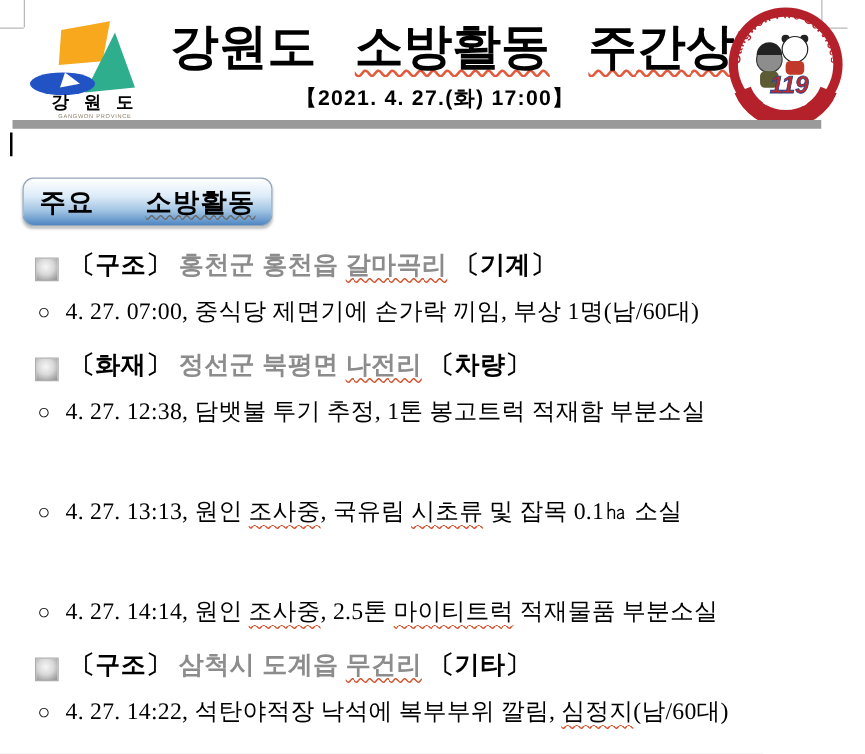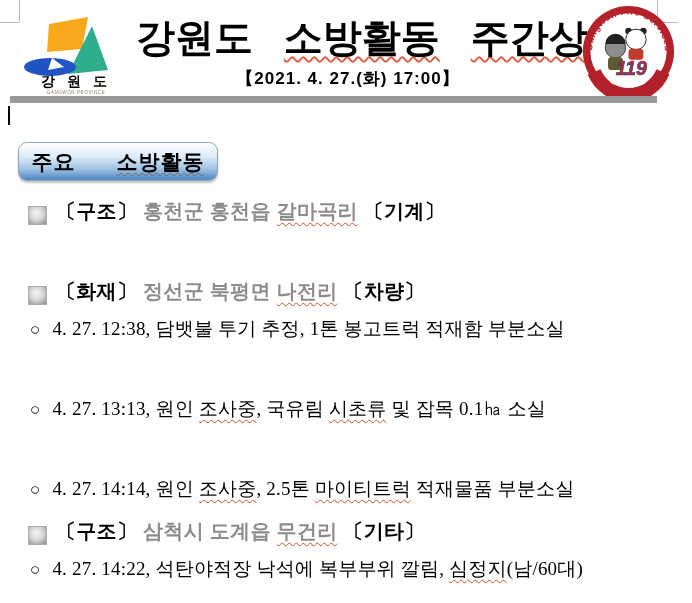--- a/index.html
+++ b/index.html
@@ -134,20 +134,24 @@
     <span>&nbsp;</span>
     <span class="sq-gray">소방활동</span>
   </div>
 
   <div class="entries">
     <div class="entry" style="top: 0px;">
       <div class="entry-heading">
         <span class="bullet-square"></span>
         <span class="heading-text"><span class="seg-black">〔구조〕 </span><span class="seg-gray">홍천군 홍천읍 </span><span class="seg-gray sq-red">갈마곡리</span><span class="seg-black"> 〔기계〕</span></span>
       </div>
+      <div class="entry-detail">
+        <span class="detail-marker">○</span>
+        <span class="detail-text"><span class="">4. 27. 07:00, 중식당 제면기에 손가락 끼임, 부상 1명(남/60대)</span></span>
+      </div>
     </div>
 
     <div class="entry" style="top: 80px;">
       <div class="entry-heading">
         <span class="bullet-square"></span>
         <span class="heading-text"><span class="seg-black">〔화재〕 </span><span class="seg-gray">정선군 북평면 </span><span class="seg-gray sq-red">나전리</span><span class="seg-black"> 〔차량〕</span></span>
       </div>
       <div class="entry-detail">
         <span class="detail-marker">○</span>
         <span class="detail-text"><span class="">4. 27. 12:38, 담뱃불 투기 추정, 1톤 봉고트럭 적재함 부분소실</span></span>

